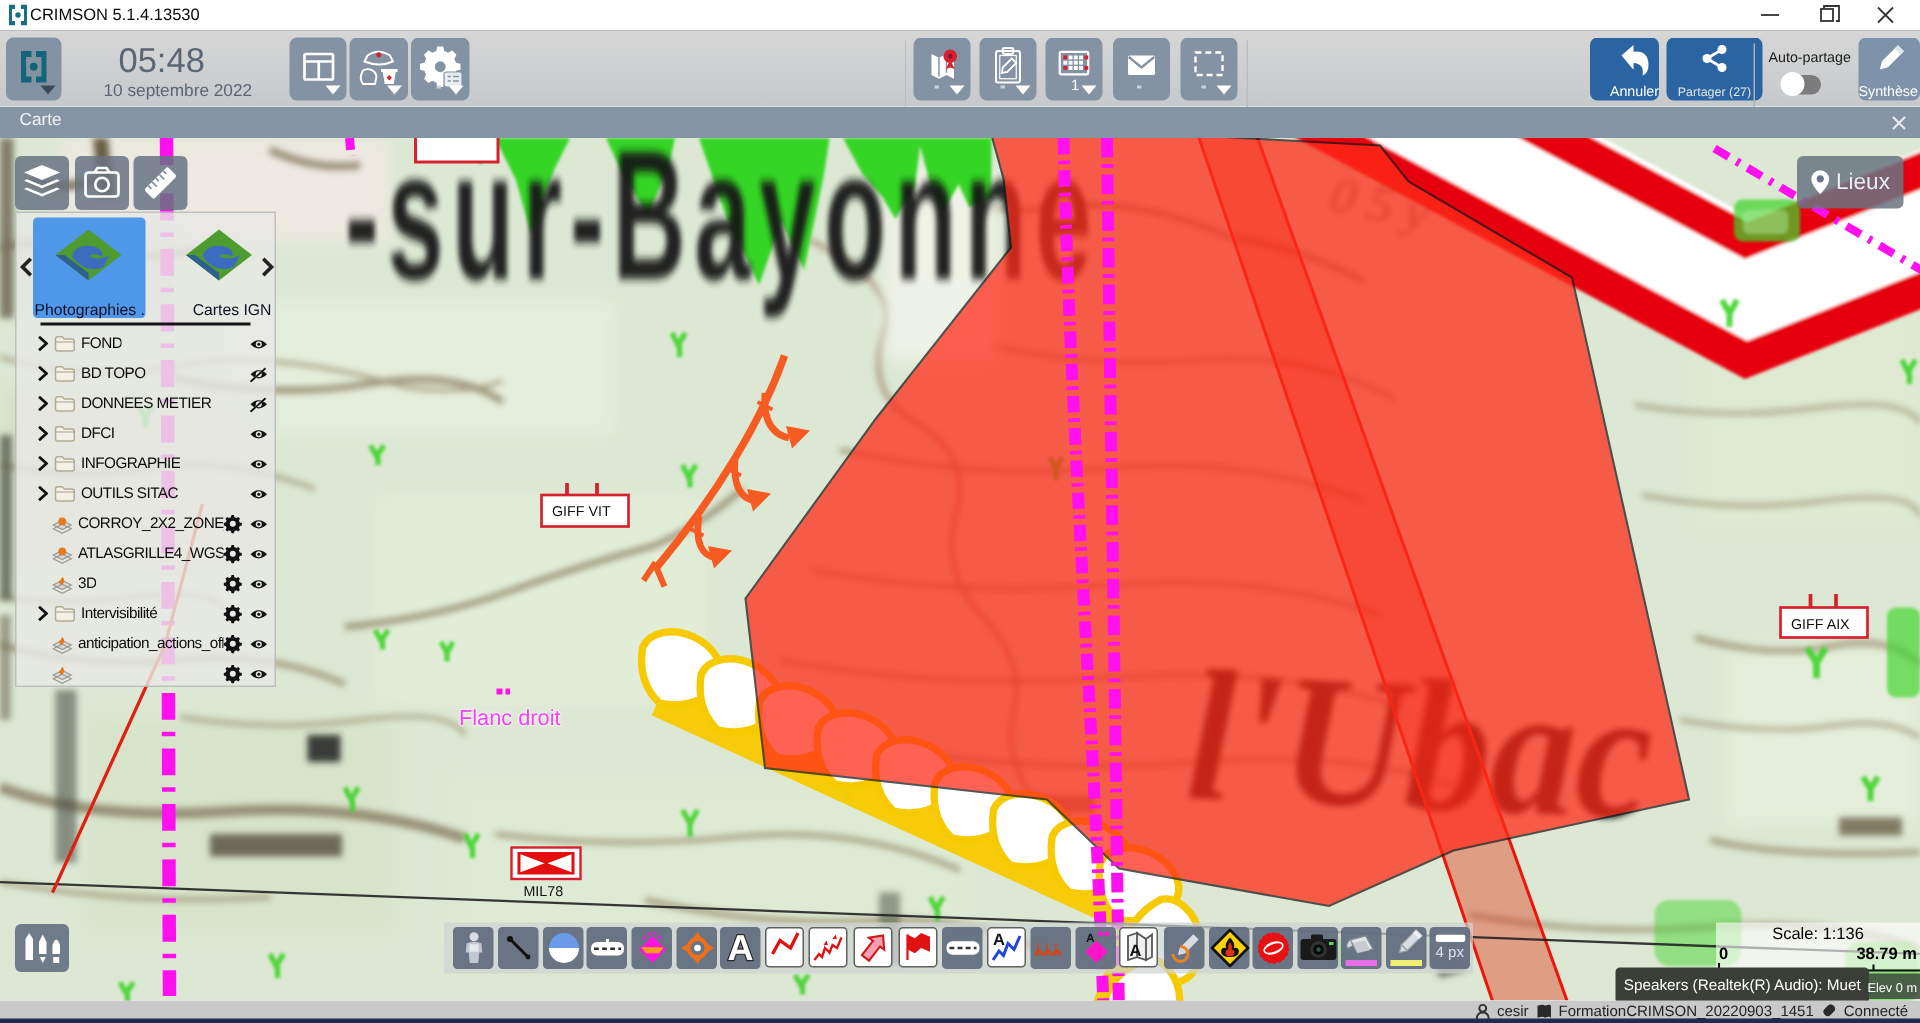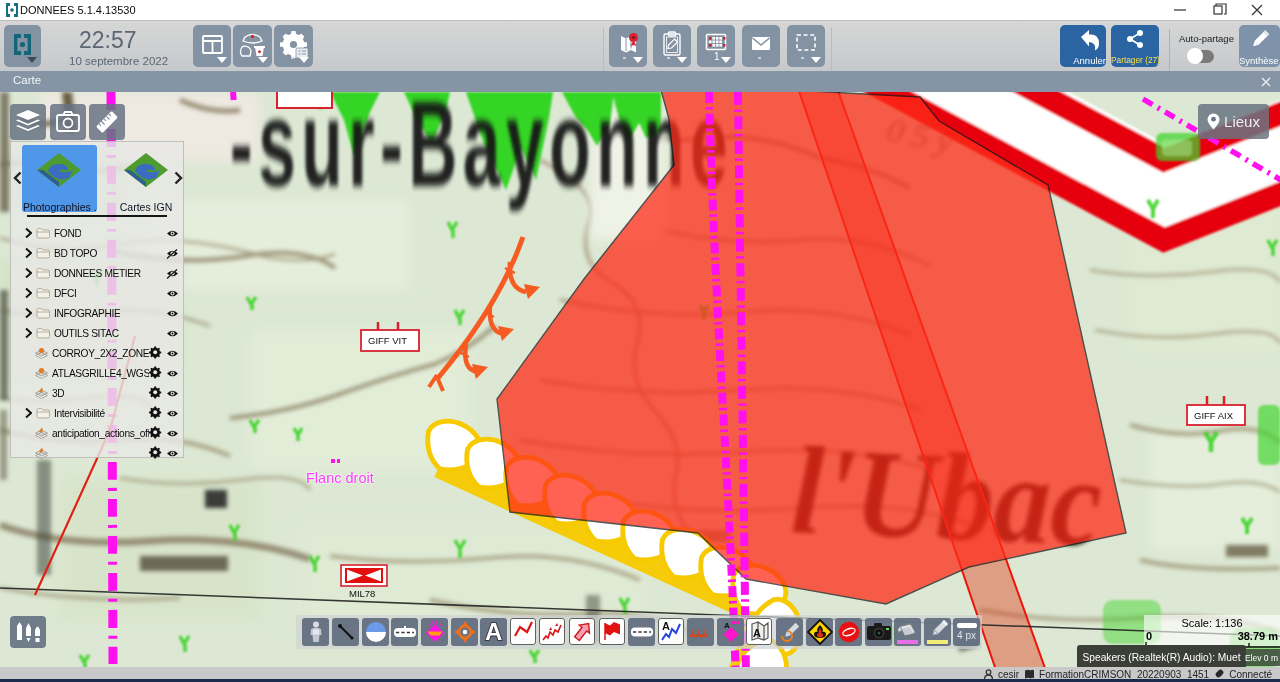--- a/index.html
+++ b/index.html
@@ -8,21 +8,21 @@
 #titlebar{left:0;top:0;width:1280px;height:20px;background:#fff;color:#000}
 #titlebar .t{position:absolute;left:20px;top:4px;font-size:11px;color:#0a0a0a}
 #toolbar{left:0;top:20px;width:1280px;height:51px;background:linear-gradient(#d6d6d6,#c6c9cc);border-top:1px solid #bdbdbd}
 .tbtn{position:absolute;background:#8493a3;border-radius:5px;top:4px;height:42px}
 .caret{position:absolute;right:4px;bottom:4px;width:0;height:0;border-left:5px solid transparent;border-right:5px solid transparent;border-top:6px solid #fff}
 .dot{position:absolute;bottom:8px;width:3px;height:2px;background:#c9d2da}
 #tabbar{left:0;top:71px;width:1280px;height:21px;background:#8695a5;color:#f2f5f8}
 #mapwrap{left:0;top:92px;width:1280px;height:575px;overflow:hidden}
 #statusbar{left:0;top:667px;width:1280px;height:15px;background:#c9c9c9;border-bottom:3px solid #1d2b4e;color:#2a2a2a;font-size:12px}
 #panel{left:10px;top:141px;width:174px;height:317px;background:rgba(232,232,229,0.82);border:1px solid rgba(130,130,130,0.4);font-size:11px;color:#0c0c0c}
-.prow{position:relative;height:20px;display:flex;align-items:flex-end;padding:0 4px 0 14px;font-size:10.2px;letter-spacing:-0.35px}
+.prow{position:relative;height:20px;display:flex;align-items:center;padding:0 4px 0 14px;font-size:10.2px;letter-spacing:-0.35px}
 .prow span{white-space:nowrap;overflow:hidden;margin-left:3px;flex:0 1 auto;min-width:0}
 .prow .a{flex:none}
 .prow .f,.prow .p{flex:none;margin-left:4px}
 .prow .p{margin-left:9px}
 .prow .g{flex:none;margin-left:auto}
 .prow .e{flex:none;margin-left:4px}
 .prow .g + .e{margin-left:4px}
 .prow .solo{margin-left:auto !important}
 .lieux{left:1198px;top:104px;width:71px;height:35px;background:rgba(104,116,129,0.85);border-radius:4px;color:#e9eef4;display:flex;align-items:center;justify-content:center;gap:4px;font-size:15px}
 .mapbtn{background:rgba(103,115,131,0.85);border-radius:4px}
@@ -297,21 +297,21 @@
     <path d="M24,1 L46,18 L24,35 L2,18 Z" fill="#4e9b30"></path>
     <path d="M2,18 L24,35 L24,30 L8,18 Z" fill="#2e5f8f"></path>
     <path d="M13,19 q2,-8 12,-7 q9,1 8,7 q-6,-3 -9,0 q8,3 14,-1 l-4,8 q-12,5 -21,-7 z" fill="#3c6cc0"></path>
   </svg>
   <svg class="abs" style="left:111px;top:10px" width="48" height="36" viewBox="0 0 48 36">
     <path d="M24,1 L46,18 L24,35 L2,18 Z" fill="#4e9b30"></path>
     <path d="M2,18 L24,35 L24,30 L8,18 Z" fill="#2e5f8f"></path>
     <path d="M13,19 q2,-8 12,-7 q9,1 8,7 q-6,-3 -9,0 q8,3 14,-1 l-4,8 q-12,5 -21,-7 z" fill="#3c6cc0"></path>
   </svg>
   <div class="abs" style="left:12px;top:59px;width:74px;font-size:10.5px;text-align:center;color:#101024;white-space:nowrap;overflow:hidden">Photographies ...</div>
-  <div class="abs" style="left:100px;top:59px;width:70px;font-size:10.5px;text-align:center;color:#101024;white-space:nowrap">Cartes IGN</div>
+  <div class="abs" style="left:100px;top:59px;width:70px;font-size:10.5px;text-align:right;color:#101024;white-space:nowrap">Cartes IGN</div>
   <svg class="abs" style="left:2px;top:29px" width="9" height="14" viewBox="0 0 9 14">
       <path d="M7.5,1.5 L2,7 L7.5,12.5" fill="none" stroke="#222" stroke-width="2.4"></path>
     </svg>
   <svg class="abs" style="left:163px;top:29px" width="9" height="14" viewBox="0 0 9 14">
       <path d="M1.5,1.5 L7,7 L1.5,12.5" fill="none" stroke="#222" stroke-width="2.4"></path>
     </svg>
   <div class="abs" style="left:16px;top:73px;width:140px;height:2px;background:#151515"></div>
   <div class="abs" id="rows" style="left:0;top:77px;width:172px">
     <div class="prow">
         <svg class="pi a" width="7" height="12">
@@ -661,40 +661,40 @@
     </svg>
 </div>
 <div class="abs" id="tooltip">Speakers (Realtek(R) Audio): Muet</div>
 <div class="abs" id="elev">Elev 0 m</div>
 <div class="abs" id="titlebar">
   <svg class="abs" style="left:5px;top:3px" width="14" height="14" viewBox="0 0 14 14">
     <path d="M1,0 h4 v3 h-2 v8 h2 v3 h-4 z" fill="#166f85"></path>
     <path d="M13,0 h-4 v3 h2 v8 h-2 v3 h4 z" fill="#166f85"></path>
     <circle cx="7" cy="7" r="1.8" fill="#166f85"></circle>
   </svg>
-  <div class="t">DONNEES 5.1.4.13530</div>
+  <div class="t">CRIMSON 5.1.4.13530</div>
   <svg class="abs" style="left:1168px;top:0" width="112" height="20" viewBox="0 0 112 20">
     <path d="M6,10 h12" stroke="#333" stroke-width="1.2"></path>
     <rect x="46" y="6" width="8" height="8" fill="none" stroke="#333" stroke-width="1.2"></rect>
     <path d="M48,6 v-2 h10 v10 h-2" fill="none" stroke="#333" stroke-width="1.2"></path>
     <path d="M84,5 l10,10 m0,-10 l-10,10" stroke="#333" stroke-width="1.2"></path>
   </svg>
 </div>
 <div class="abs" id="toolbar">
   <div class="tbtn" style="left:4px;width:37px">
     <svg width="37" height="42" viewBox="0 0 37 42">
         <g fill="#13657a">
           <path d="M10,9 h7 v4 h-3.6 v13 h3.6 v4 h-7 z"></path>
           <path d="M27,9 h-7 v4 h3.6 v13 h-3.6 v4 h7 z"></path>
           <circle cx="18.5" cy="19.5" r="2.6"></circle>
         </g>
       </svg>
     <div class="caret" style="border-top-color:#3c4a58"></div>
   </div>
-  <div class="abs" style="left:79px;top:6px;font-size:23px;color:#5b6673">22:57</div>
+  <div class="abs" style="left:79px;top:6px;font-size:23px;color:#5b6673">05:48</div>
   <div class="abs" style="left:69px;top:34px;font-size:11.5px;color:#5b6673">10 septembre 2022</div>
   <div class="tbtn" style="left:193px;width:38px">
     <svg width="38" height="42" viewBox="0 0 38 42">
         <g fill="none" stroke="#fff" stroke-width="1.8">
           <rect x="10" y="11" width="19" height="17" rx="1"></rect>
           <path d="M10,16 h19 M19.5,16 v12"></path>
         </g>
       </svg>
     <div class="caret"></div>
   </div>
@@ -776,21 +776,21 @@
       <rect x="10" y="10" width="18" height="15" fill="none" stroke="#fff" stroke-width="1.6" stroke-dasharray="4 2.6"></rect>
     </svg>
     <div class="dot" style="left:14px"></div><div class="caret"></div>
   </div>
   <div class="tbtn" style="left:1060px;width:46px;background:#2a64a3;color:#fff;text-align:right">
     <svg width="46" height="28" viewBox="0 0 46 28">
         <path d="M21,12 l8,-7 v4.5 q10,-1 10,9 q0,5 -4,7 q1.5,-8 -6,-8.5 v4.5 z" fill="#fff"></path>
       </svg>
     <div style="font-size:9.5px;margin-top:-2px">Annuler</div>
   </div>
-  <div class="tbtn" style="left:1111px;width:48px;background:#2a64a3;color:#fde047;text-align:center">
+  <div class="tbtn" style="left:1111px;width:64px;background:#2a64a3;color:#e5e5e5;text-align:center">
     <svg width="49" height="28" viewBox="0 0 49 28">
         <g fill="#fff">
           <circle cx="19" cy="14" r="3"></circle>
           <circle cx="29" cy="8" r="3"></circle>
           <circle cx="29" cy="20" r="3"></circle>
           <path d="M19,14 l10,-6 M19,14 l10,6" stroke="#fff" stroke-width="1.8"></path>
         </g>
       </svg>
     <div style="font-size:8.3px;margin-top:-2px;white-space:nowrap">Partager (27)</div>
   </div>

